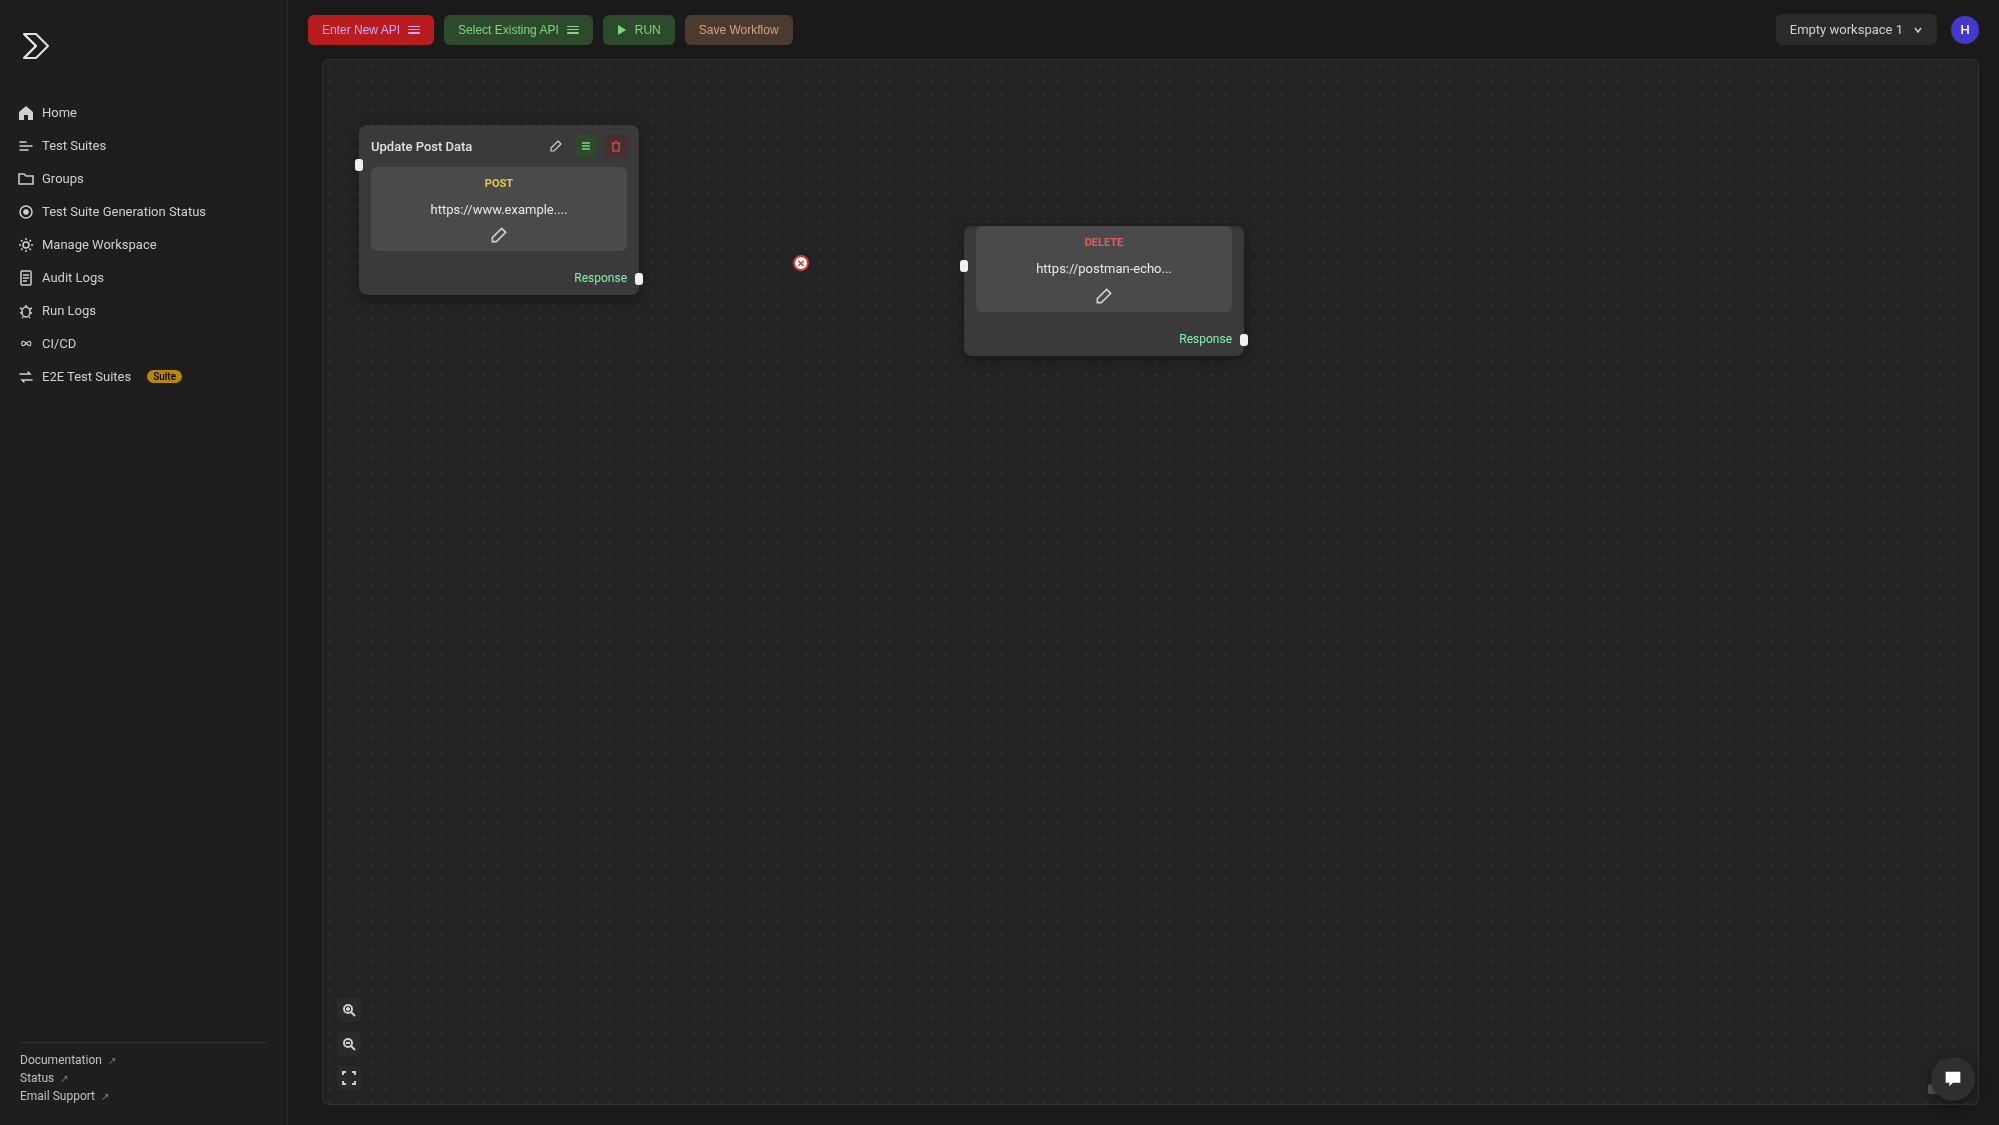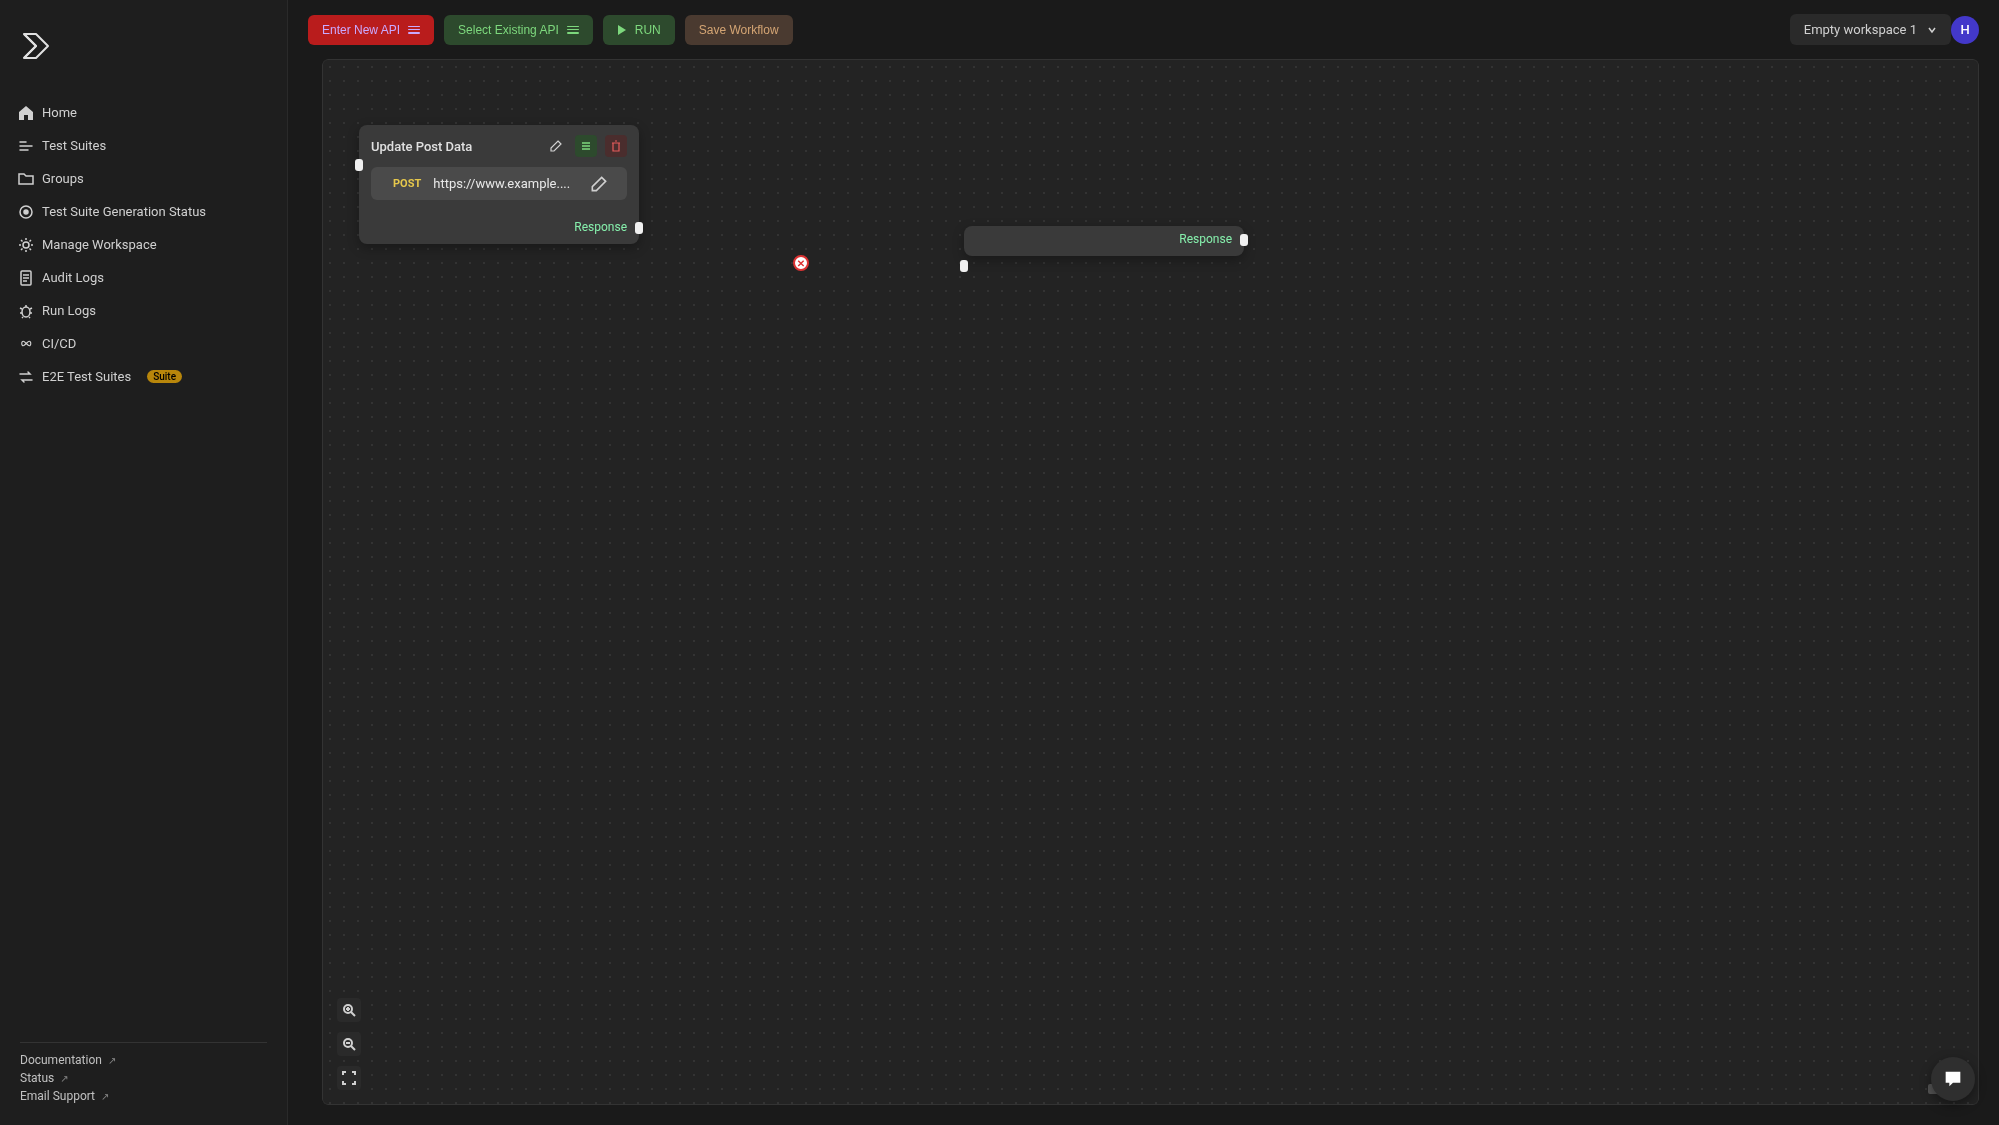--- a/index.html
+++ b/index.html
@@ -109,21 +109,21 @@
     cursor: pointer;
     font-weight: 500;
   }
   .btn-purple { background: #b91c1c; color: #c9a9ff; }
   .btn-green { background: #2d4a2d; color: #7dd87d; }
   .btn-run { background: #2d4a2d; color: #7dd87d; }
   .btn-save { background: #4a3a30; color: #d4a574; }
   .btn-play-icon { width: 10px; height: 10px; }
   .btn-menu-icon { width: 12px; height: 8px; display: flex; flex-direction: column; justify-content: space-between; }
   .btn-menu-icon span { display: block; width: 100%; height: 1.5px; background: currentColor; border-radius: 1px; }
-  .topbar-right { display: flex; align-items: center; }
+  .topbar-right { display: flex; gap: 14px; align-items: center; }
   .workspace-dropdown {
     background: #2a2a2a;
     color: #d0d0d0;
     font-size: 13px;
     padding: 8px 14px;
     border-radius: 6px;
     display: flex;
     align-items: center;
     gap: 10px;
     cursor: pointer;
@@ -205,20 +205,21 @@
   .node-body {
     padding: 0 12px 14px 12px;
   }
   .node-request {
     background: #4a4a4a;
     border-radius: 6px;
     display: flex;
     align-items: center;
     padding: 8px 20px;
     gap: 10px;
+    flex-direction: column;
   }
   .method-badge {
     font-size: 11px;
     font-weight: 700;
     padding: 2px 2px;
   }
   .method-post { color: #e6c84c; }
   .method-delete { color: #e65c5c; }
   .node-url {
     flex: 1;
@@ -503,20 +504,31 @@
             </div>
           </div>
           <div class="node-footer">
             <span>Response</span>
             <span class="port out"></span>
           </div>
         </div>
 
         <div class="node" style="left:641px; top:166px;">
           <span class="port in-top"></span>
+          <div class="node-body">
+            <div class="node-request">
+              <span class="method-badge method-delete">DELETE</span>
+              <span class="node-url" style="white-space:normal; line-height:1.3;">https://postman-echo...</span>
+              <span class="node-url-edit">
+                <svg viewBox="0 0 12 12" stroke="#d0d0d0" fill="none" stroke-width="1.2">
+                    <path d="M8 1l3 3-7 7H1V8z"></path>
+                  </svg>
+              </span>
+            </div>
+          </div>
           <div class="node-footer">
             <span>Response</span>
             <span class="port out"></span>
           </div>
         </div>
 
         <div class="edge-delete" style="left:470px; top:195px;">✕</div>
 
         <div class="canvas-controls">
           <div class="canvas-ctrl-btn">

